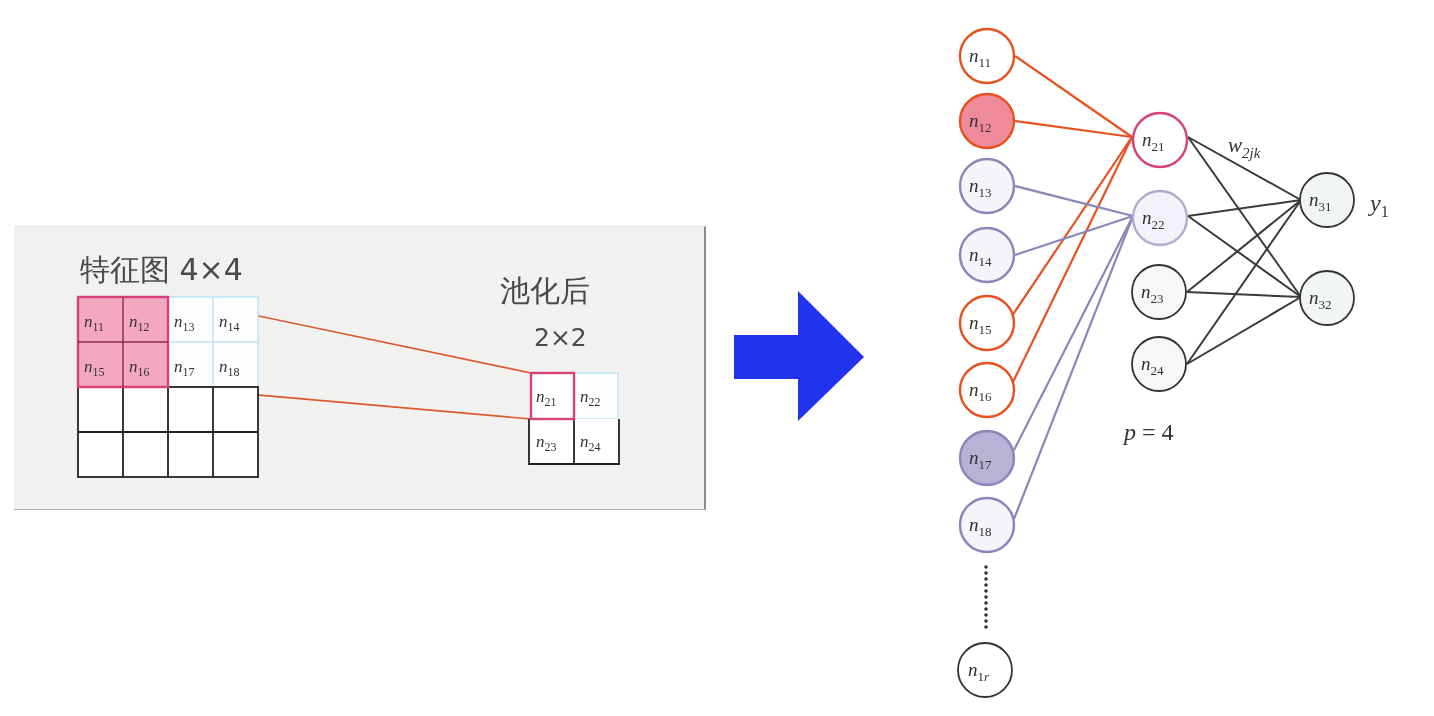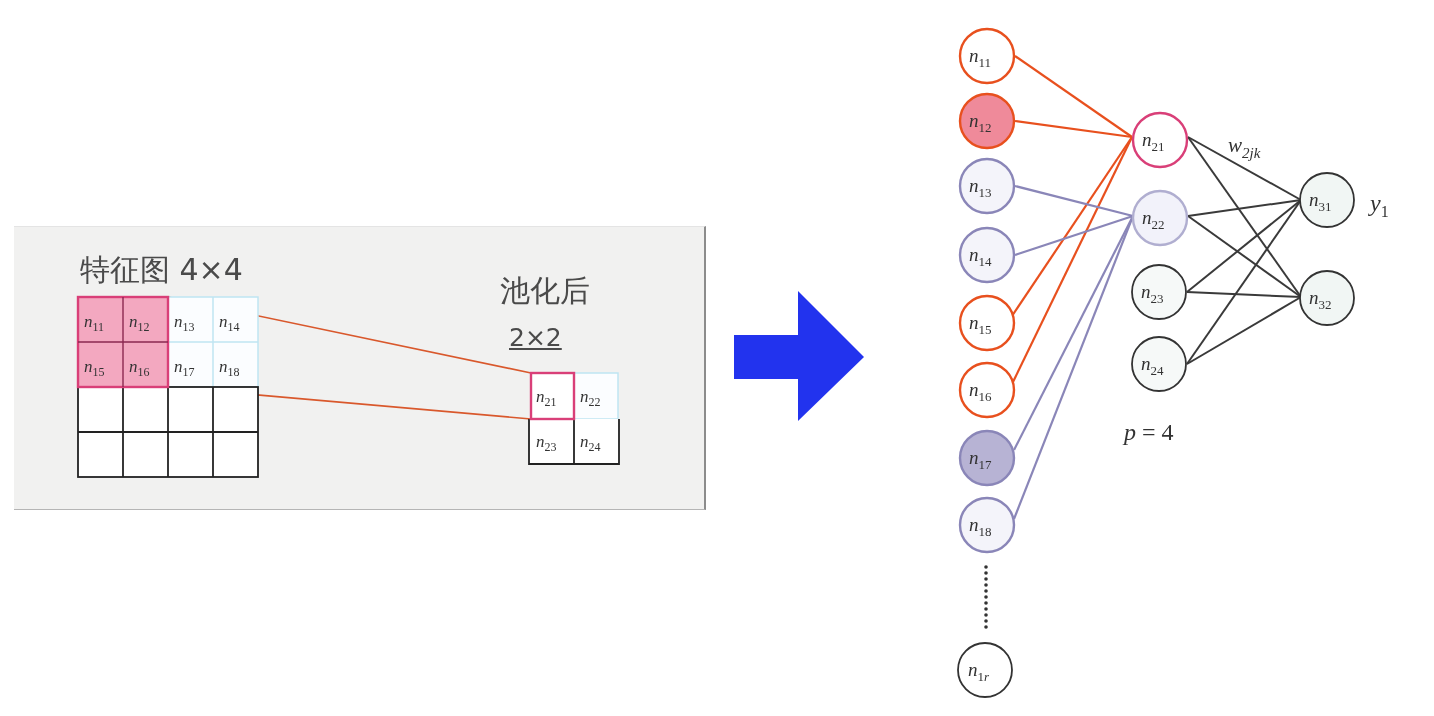--- a/index.html
+++ b/index.html
@@ -13,21 +13,21 @@
   .arrow { position:absolute; left:734px; top:291px; }
   .diagram { position:absolute; left:0; top:0; }
 </style>
 </head>
 <body>
 
 <div class="panel"></div>
 
 <div class="cjk" style="left:80px;top:250px;font-size:30px;">特征图 4×4</div>
 <div class="cjk" style="left:500px;top:271px;font-size:30px;">池化后</div>
-<div class="cjk" style="left:509px;top:323px;font-size:25px;text-decoration:underline;">2×2</div>
+<div class="cjk" style="left:534px;top:323px;font-size:25px;">2×2</div>
 
 <svg class="diagram" width="1434" height="716">
 
   <line x1="168" y1="297" x2="531" y2="373" stroke="#d9582c" stroke-width="1.6"></line>
   <line x1="168" y1="387" x2="531" y2="419" stroke="#d9582c" stroke-width="1.6"></line>
 
   <rect x="78" y="297" width="90" height="90" fill="#f3a8c0"></rect>
 
   <rect x="168" y="297" width="90" height="90" fill="#fbfdff" stroke="#bfe5f2" stroke-width="1.5"></rect>
   <line x1="213" y1="297" x2="213" y2="387" stroke="#bfe5f2" stroke-width="1.5"></line>

